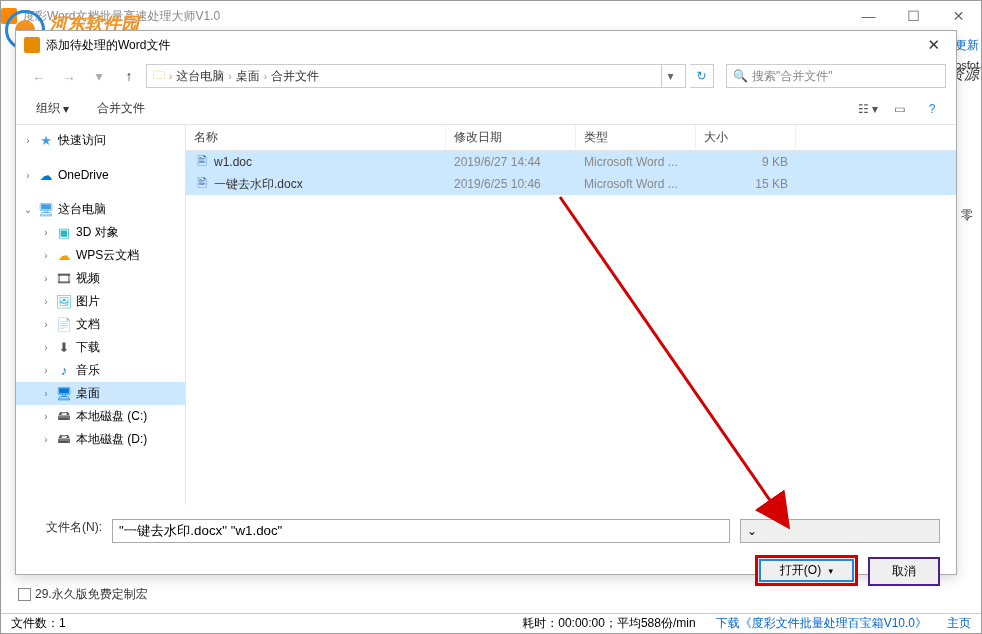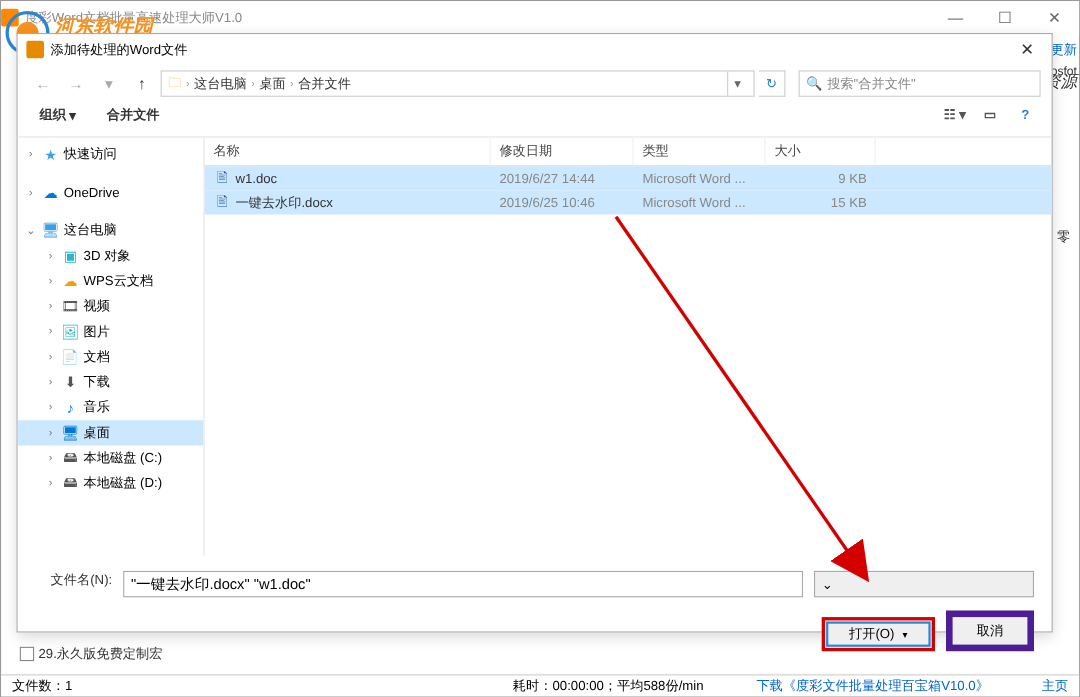--- a/index.html
+++ b/index.html
@@ -30,21 +30,21 @@
 .nav-arrow { width: 26px; height: 24px; display: flex; align-items: center; justify-content: center; color: #aaa; font-size: 14px; }
 .nav-arrow.active { color: #333; }
 .breadcrumb { flex: 1; border: 1px solid #ccc; height: 24px; display: flex; align-items: center; padding: 0 6px; gap: 4px; background: #fff; }
 .breadcrumb .seg { color: #333; }
 .breadcrumb .sep { color: #999; font-size: 10px; }
 .bc-dropdown { width: 18px; text-align: center; color: #666; border-left: 1px solid #ccc; height: 100%; display: flex; align-items: center; justify-content: center; }
 .bc-refresh { width: 24px; height: 24px; border: 1px solid #ccc; border-left: none; display: flex; align-items: center; justify-content: center; color: #2b85d6; }
 .search-box { width: 220px; border: 1px solid #ccc; height: 24px; display: flex; align-items: center; padding: 0 6px; color: #888; margin-left: 8px; }
 .search-box .sicon { margin-right: 4px; }
 
-.dlg-toolbar { height: 32px; display: flex; align-items: flex-start; padding: 0 10px; border-bottom: 1px solid #e5e5e5; gap: 8px; font-weight: bold; }
+.dlg-toolbar { height: 32px; display: flex; align-items: center; padding: 0 10px; border-bottom: 1px solid #e5e5e5; gap: 8px; }
 .tb-btn { padding: 3px 10px; color: #333; display: flex; align-items: center; gap: 3px; }
 .tb-right { margin-left: auto; display: flex; gap: 4px; }
 .tb-right span { width: 28px; height: 22px; display: flex; align-items: center; justify-content: center; color: #555; }
 
 .dlg-body { display: flex; height: 380px; }
 
 .sidebar { width: 170px; border-right: 1px solid #e5e5e5; overflow-y: auto; padding: 4px 0; position: relative; }
 .sidebar::-webkit-scrollbar { width: 16px; }
 .sidebar::-webkit-scrollbar-thumb { background: #ccc; }
 .side-item { display: flex; align-items: center; padding: 3px 6px; gap: 4px; cursor: pointer; }
@@ -70,32 +70,32 @@
 .fl-row .cell-type { width: 120px; }
 .fl-row .cell-size { width: 100px; text-align: right; }
 .doc-icon { width: 16px; height: 16px; display: inline-flex; align-items: center; justify-content: center; color: #2b5797; }
 
 .dlg-bottom { padding: 14px 16px 10px; }
 .fname-row { display: flex; gap: 10px; margin-bottom: 12px; }
 .fname-label { width: 70px; text-align: right; color: #333; }
 .fname-input { flex: 1; border: 1px solid #aaa; padding: 3px 6px; height: 24px; }
 .ftype-select { width: 200px; border: 1px solid #aaa; padding: 3px 6px; height: 24px; display: flex; align-items: center; justify-content: space-between; background: #efefef; }
 .btn-row { display: flex; justify-content: flex-end; gap: 10px; align-items: flex-end; }
-.btn { border: 6px solid #4c1d95; background: #efefef; padding: 4px 22px; cursor: pointer; }
+.btn { border: 2px solid #4c1d95; background: #efefef; padding: 4px 22px; cursor: pointer; }
 .btn.open { border: 3px solid #d40000; position: relative; }
 .btn.open .inner-blue { position: absolute; inset: 1px; border: 2px solid #2b85d6; pointer-events: none; }
 .btn.open span { position: relative; z-index: 2; }
 
 
 .arrow-svg { position: absolute; left: 555px; top: 192px; width: 280px; height: 360px; z-index: 50; pointer-events: none; }
 
 
 .bg-status { position: absolute; bottom: 0; left: 0; right: 0; height: 20px; background: #fff; border-top: 1px solid #ccc; display: flex; align-items: center; padding: 0 10px; font-size: 12px; gap: 20px; }
 .red-text { color: #c00; }
-.blue-link { color: #06c; margin-left: 28px; }
+.blue-link { color: #06c; }
 
 .bg-side-item { position: absolute; left: 17px; top: 585px; font-size: 12px; color: #333; display:flex; align-items:center; gap:4px; }
 .bg-side-item .chk { width:13px; height:13px; border:1px solid #888; }
 
 
 .ico-star { color: #3e9ee8; }
 .ico-cloud { color: #0078d4; }
 .ico-pc { color: #3e9ee8; }
 .ico-3d { color: #2ab7ca; }
 .ico-wps { color: #f59e0b; }

